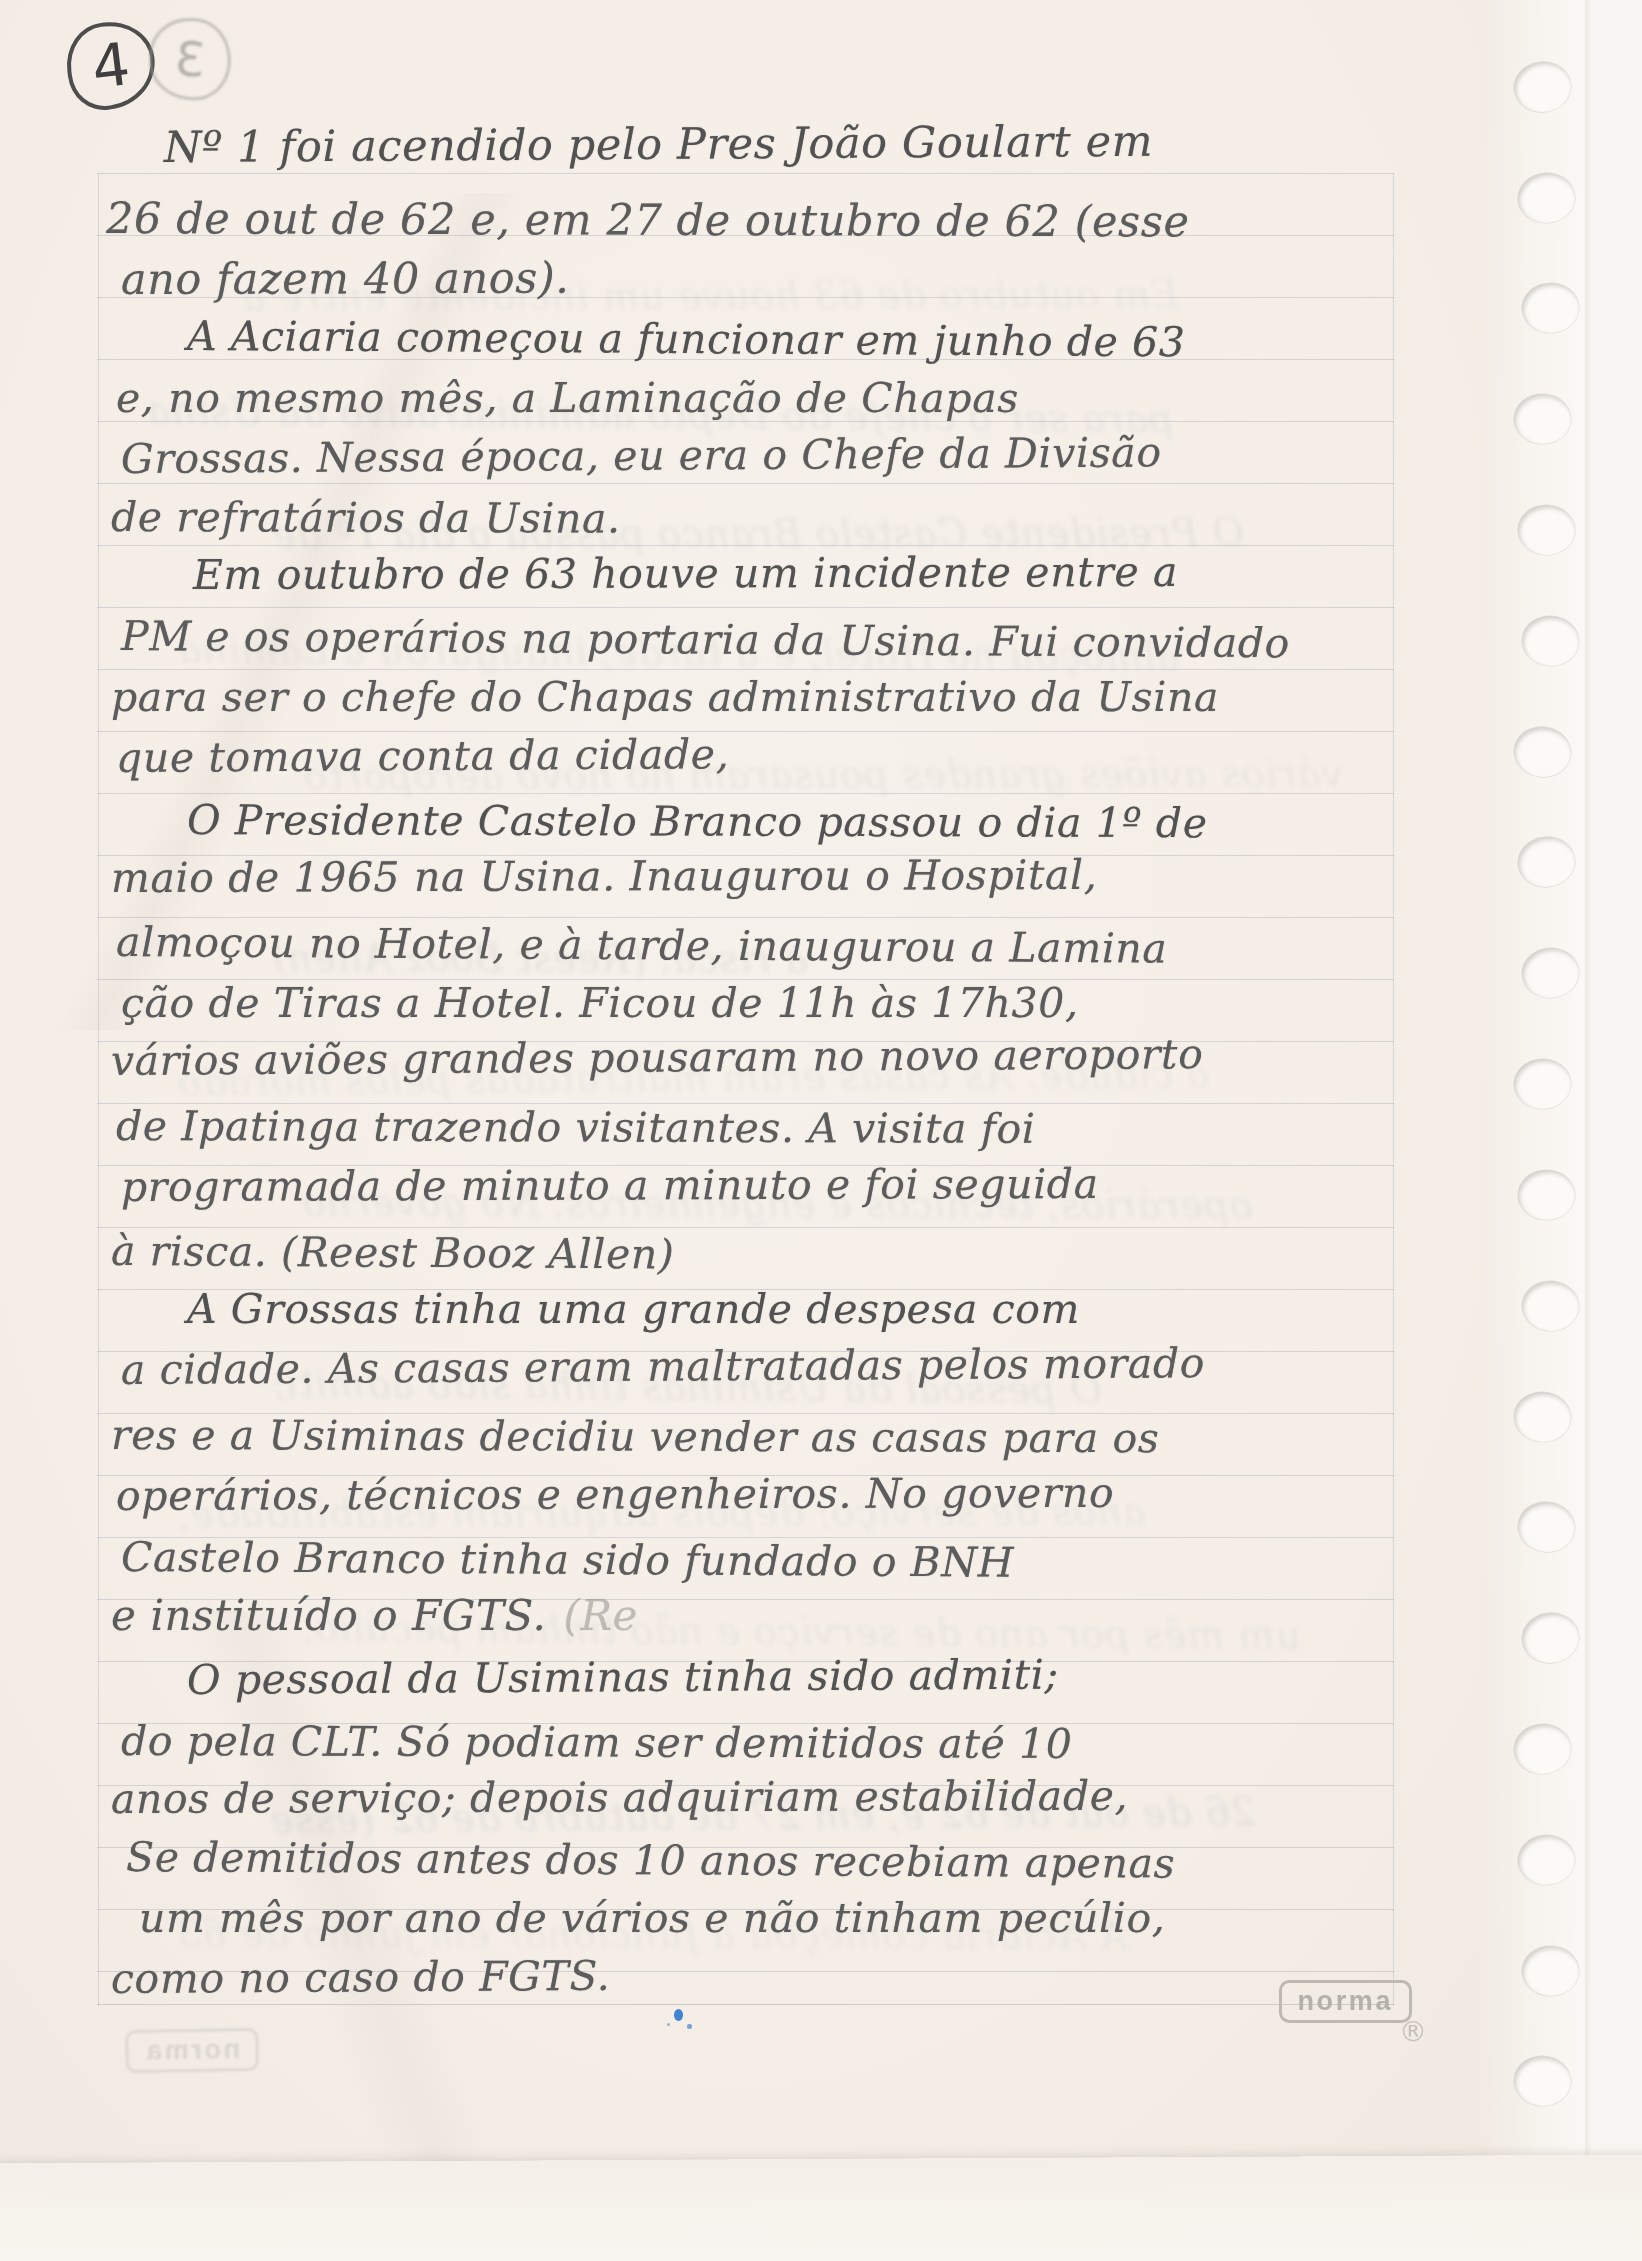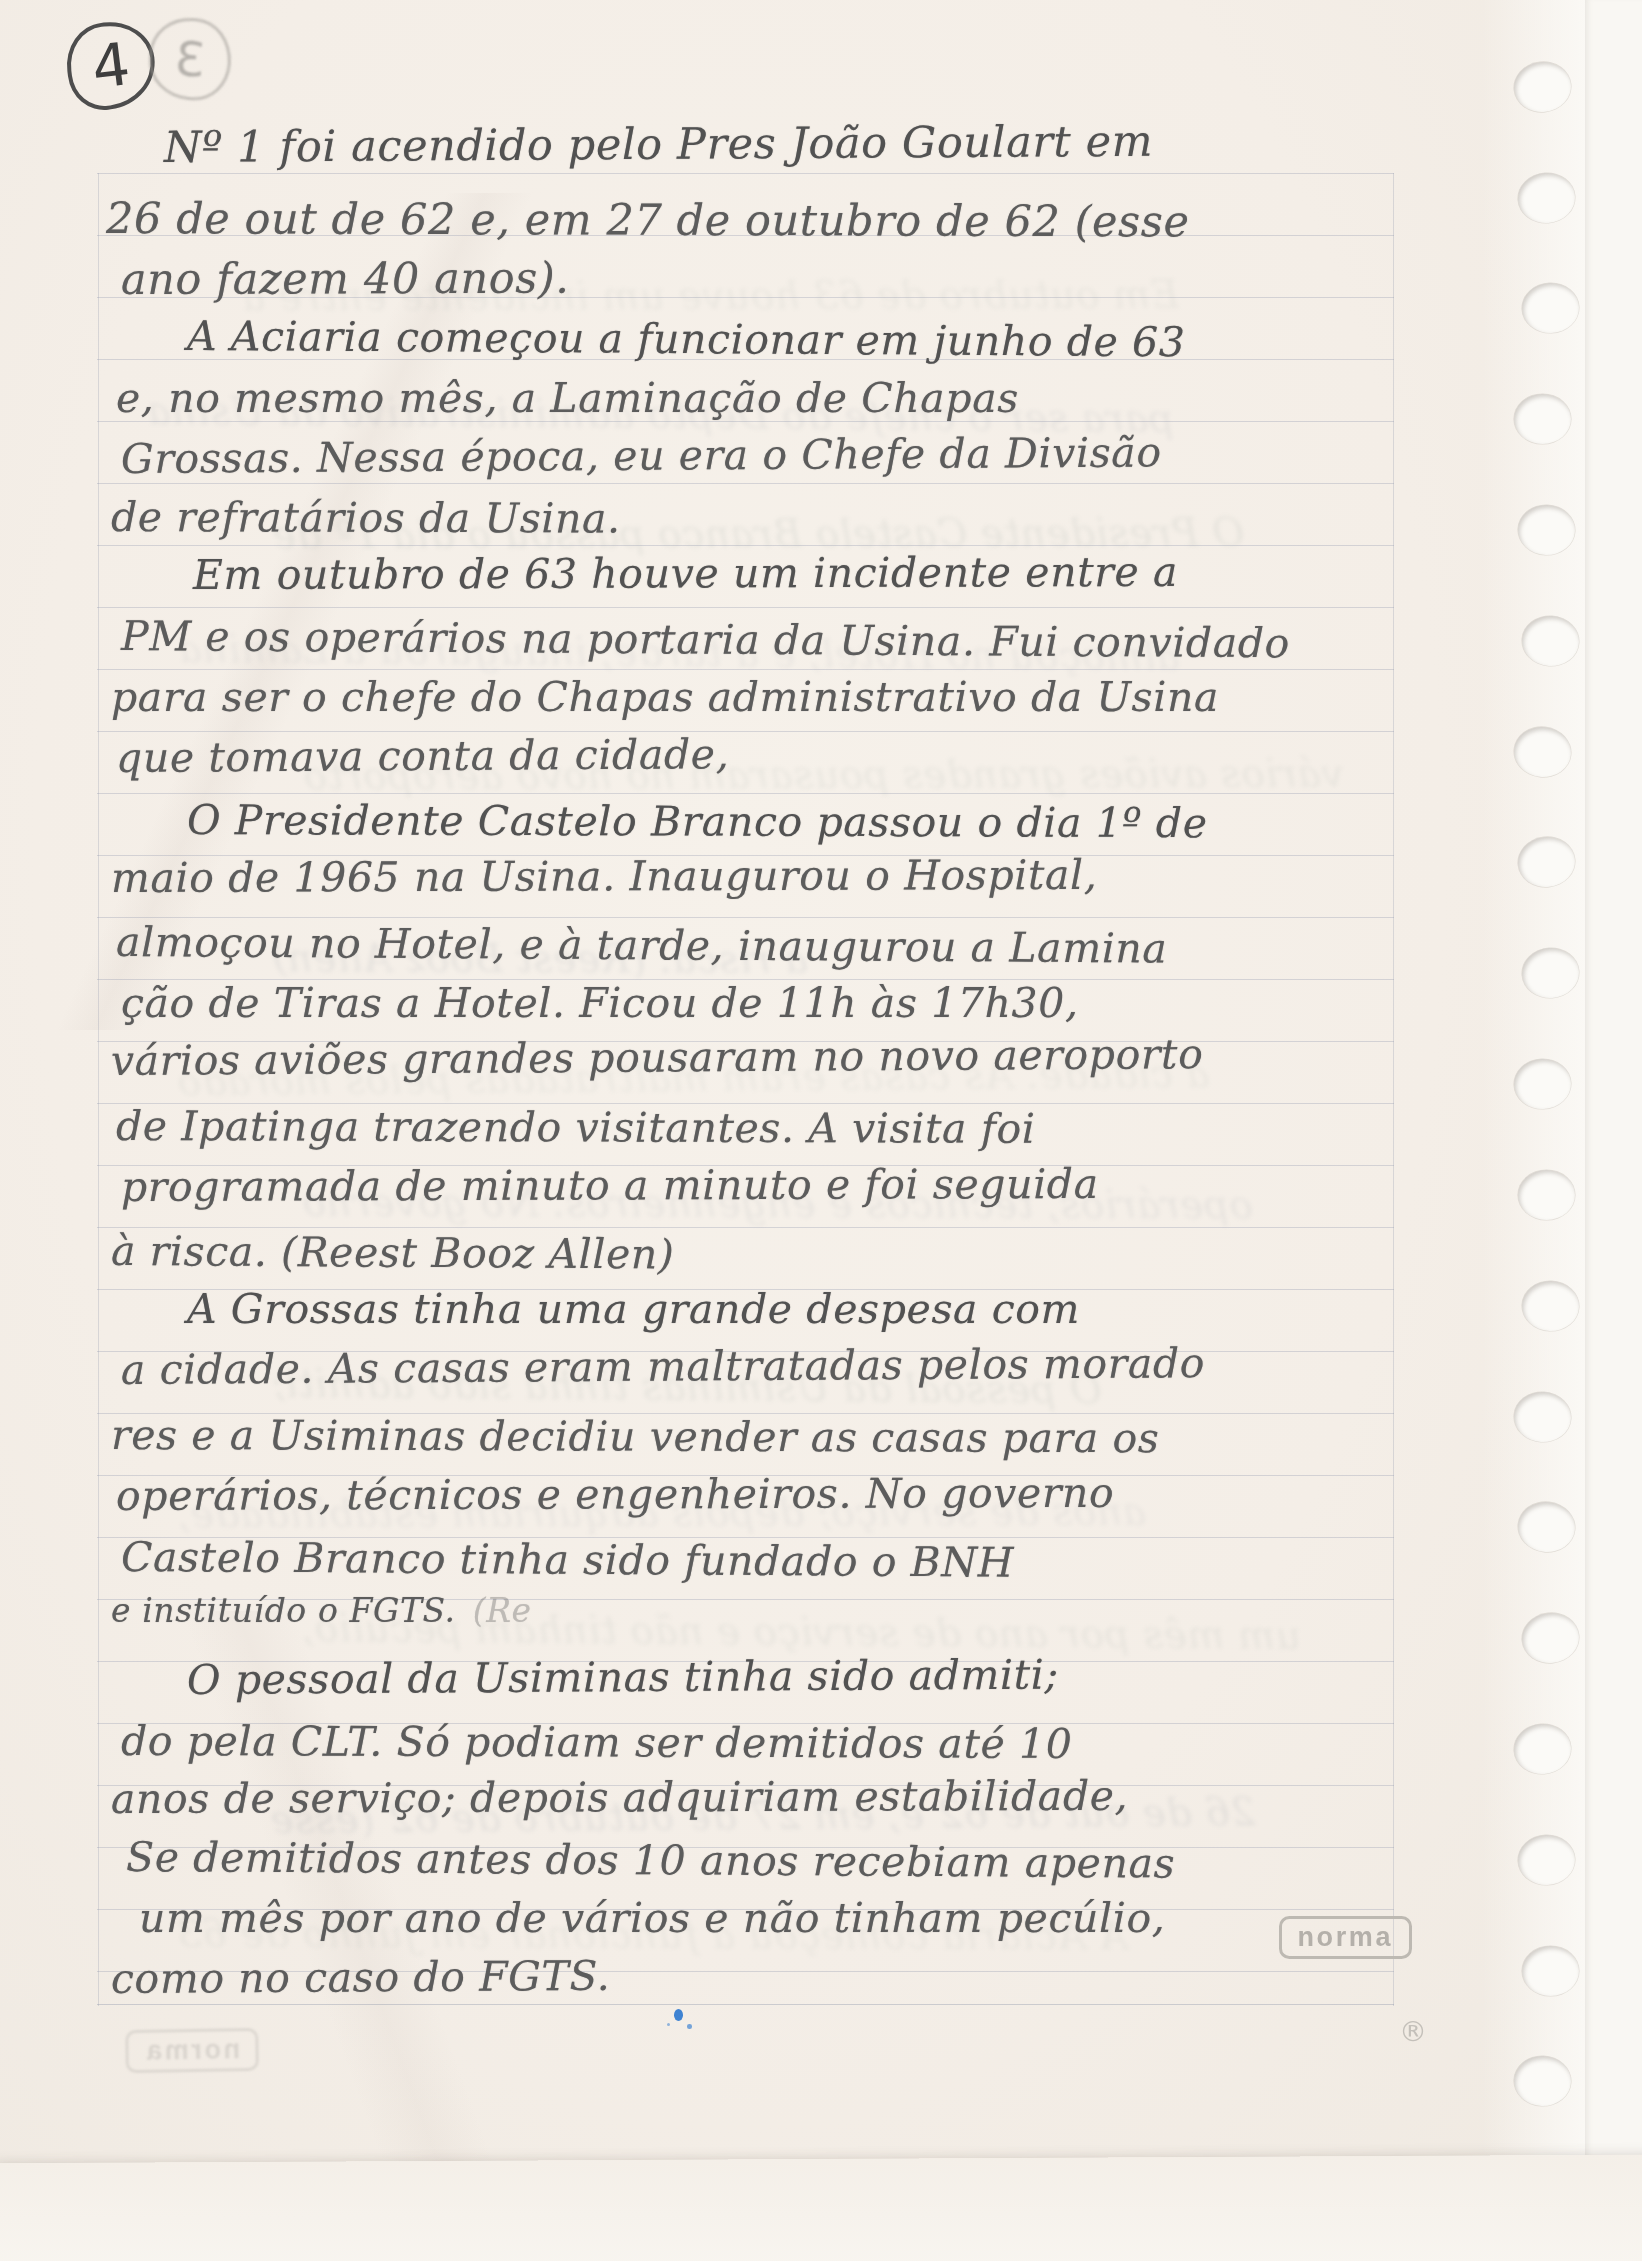--- a/index.html
+++ b/index.html
@@ -65,21 +65,21 @@
     background:#fbfaf7;
     box-shadow:inset 1.9px 2.6px 4.5px rgba(125,115,105,.32), 0 0 0 0.6px rgba(198,190,182,.45);
   }
   
   .stamp{
     position:absolute; border:3.2px solid #bdb9b2; border-radius:10.3px;
     color:#b4b0aa; font:700 27px "Liberation Sans", sans-serif;
     letter-spacing:2.6px; padding:5.2px 15.5px; line-height:1;
     background:rgba(255,255,255,.0);
   }
-  .stamp-right{left:1279px; top:1916px;}
+  .stamp-right{left:1279px; top:1980px;}
   .reg-mark{
     position:absolute; left:1399px; top:2015px;
     color:#c4c0ba; font:400 28px "DejaVu Sans", sans-serif;
   }
   .stamp-left{
     left:126px; top:2029px; transform:scaleX(-1) rotate(1deg);
     opacity:.5; filter:blur(1px); border-color:#c9c5bf; color:#c2beb8;
   }
   
   .blue-speck{position:absolute; border-radius:50%; background:#3f83d2;}
@@ -153,21 +153,21 @@
       <div class="hw" style="left: 121px; top: 979px; font-size: 41px; transform-origin: 0px 60%; transform: rotate(0deg) scaleX(1);">ção de Tiras a Hotel. Ficou de 11h às 17h30,</div>
       <div class="hw" style="left: 111px; top: 1037px; font-size: 41px; transform-origin: 0px 60%; transform: rotate(-0.36deg) scaleX(1);">vários aviões grandes pousaram no novo aeroporto</div>
       <div class="hw" style="left: 116px; top: 1102px; font-size: 41px; transform-origin: 0px 60%; transform: rotate(0.18deg) scaleX(1);">de Ipatinga trazendo visitantes. A visita foi</div>
       <div class="hw" style="left: 121px; top: 1163px; font-size: 41px; transform-origin: 0px 60%; transform: rotate(-0.18deg) scaleX(1);">programada de minuto a minuto e foi seguida</div>
       <div class="hw" style="left: 111px; top: 1227px; font-size: 41px; transform-origin: 0px 60%; transform: rotate(0.36deg) scaleX(1);">à risca.      (Reest Booz Allen)</div>
       <div class="hw" style="left: 187px; top: 1285px; font-size: 41px; color: rgb(82, 82, 82); transform-origin: 0px 60%; transform: rotate(0deg) scaleX(1);">A Grossas tinha uma grande despesa com</div>
       <div class="hw" style="left: 121px; top: 1346px; font-size: 41px; transform-origin: 0px 60%; transform: rotate(-0.36deg) scaleX(1);">a cidade. As casas eram maltratadas pelos morado</div>
       <div class="hw" style="left: 111px; top: 1411px; font-size: 41px; transform-origin: 0px 60%; transform: rotate(0.18deg) scaleX(1);">res e a Usiminas decidiu vender as casas para os</div>
       <div class="hw" style="left: 116px; top: 1472px; font-size: 41px; transform-origin: 0px 60%; transform: rotate(-0.18deg) scaleX(1);">operários, técnicos e engenheiros. No governo</div>
       <div class="hw" style="left: 121px; top: 1533px; font-size: 41px; transform-origin: 0px 60%; transform: rotate(0.36deg) scaleX(1);">Castelo Branco tinha sido fundado o BNH</div>
-      <div class="hw" style="left: 111px; top: 1591px; font-size: 33px; transform-origin: 0px 60%; transform: rotate(0deg) scaleX(1);">e instituído o FGTS.<span class="faint">(Re</span></div>
+      <div class="hw" style="left: 111px; top: 1591px; font-size: 42px; transform-origin: 0px 60%; transform: rotate(0deg) scaleX(1);">e instituído o FGTS.<span class="faint">(Re</span></div>
       <div class="hw" style="left: 187px; top: 1656px; font-size: 41px; color: rgb(82, 82, 82); transform-origin: 0px 60%; transform: rotate(-0.36deg) scaleX(1);">O pessoal da Usiminas tinha sido admiti;</div>
       <div class="hw" style="left: 121px; top: 1717px; font-size: 41px; transform-origin: 0px 60%; transform: rotate(0.18deg) scaleX(1);">do pela CLT. Só podiam ser demitidos até 10</div>
       <div class="hw" style="left: 111px; top: 1775px; font-size: 41px; transform-origin: 0px 60%; transform: rotate(-0.18deg) scaleX(1);">anos de serviço; depois adquiriam estabilidade,</div>
       <div class="hw" style="left: 126px; top: 1833px; font-size: 41px; transform-origin: 0px 60%; transform: rotate(0.36deg) scaleX(1);">Se demitidos antes dos 10 anos recebiam apenas</div>
       <div class="hw" style="left: 139px; top: 1894px; font-size: 41px; transform-origin: 0px 60%; transform: rotate(0deg) scaleX(1);">um mês por ano de vários e não tinham pecúlio,</div>
       <div class="hw" style="left: 111px; top: 1955px; font-size: 41px; transform-origin: 0px 60%; transform: rotate(-0.36deg) scaleX(1);">como no caso do FGTS.</div>
     </div>
 
   <div class="torn-strip"></div>
   <div class="under-right"></div>

